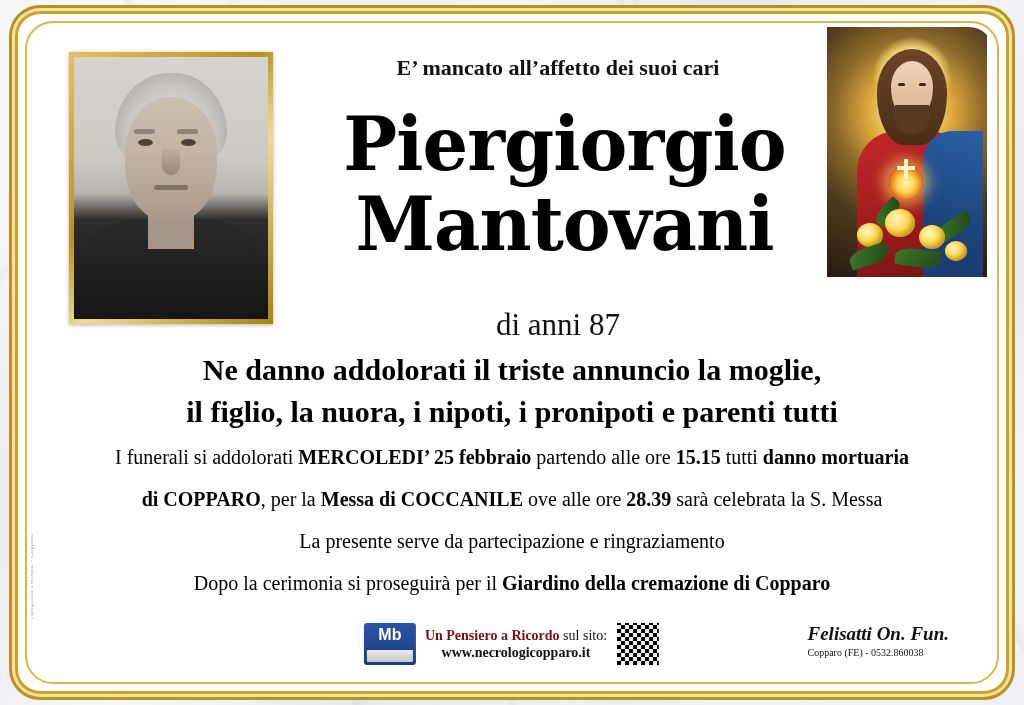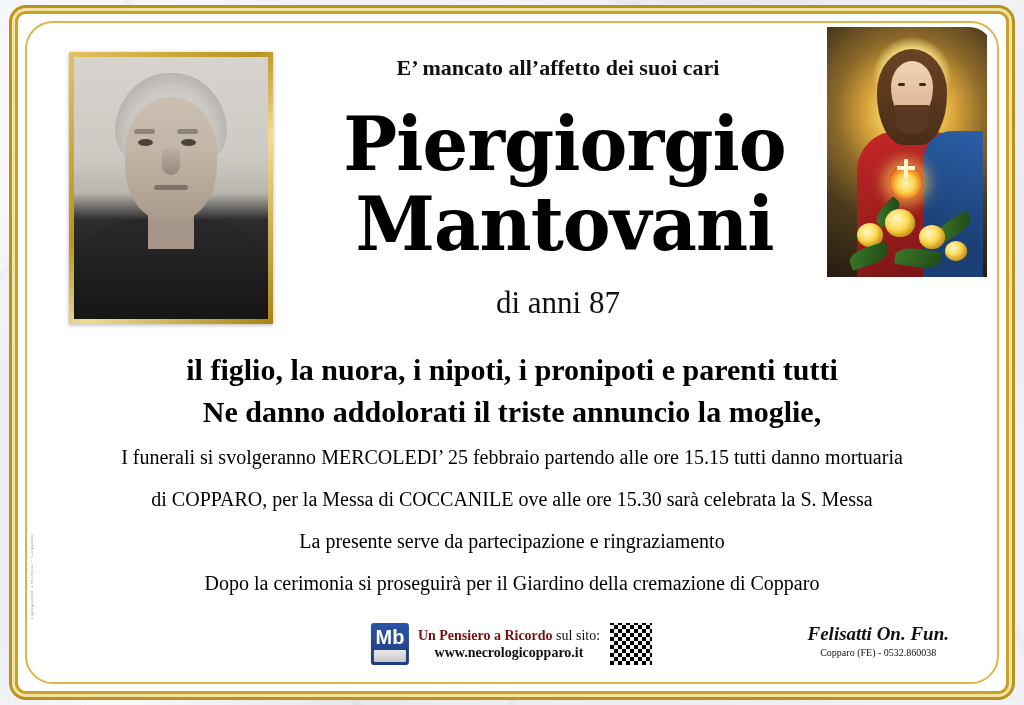--- a/index.html
+++ b/index.html
@@ -38,21 +38,21 @@
     pointer-events: none;
   }
 
   
   .gold-card {
     position: absolute;
     left: 18px;
     top: 14px;
     right: 18px;
     bottom: 14px;
-    border-radius: 8px;
+    border-radius: 22px;
     background: #ffffff;
     box-shadow:
       0 0 0 3px #c9a227,
       0 0 0 6px #f3e2a6,
       0 0 0 9px #b8911f,
       0 2px 10px rgba(0,0,0,0.18);
   }
   .gold-card:before {
     content: "";
     position: absolute;
@@ -277,21 +277,21 @@
     font-weight: bold;
     color: #000;
     font-family: "DejaVu Serif", serif;
     letter-spacing: -1px;
     transform: scaleX(0.97);
   }
   .age {
     position: absolute;
     left: 262px;
     right: 170px;
-    top: 258px;
+    top: 280px;
     text-align: center;
     font-size: 31px;
     color: #111;
   }
   .announce {
     position: absolute;
     left: 40px;
     right: 40px;
     top: 322px;
     text-align: center;
@@ -306,48 +306,48 @@
     right: 40px;
     top: 420px;
     text-align: center;
     color: #000;
   }
   .details .line {
     font-size: 20px;
     line-height: 1.0;
     margin-bottom: 22px;
   }
-  .details .line b { font-weight: normal; }
+  .details .line b { font-weight: bold; }
 
   
   .footer-left {
     position: absolute;
     left: 40px;
     bottom: 22px;
     font-size: 19px;
     font-weight: bold;
     color: #111;
   }
   .footer-center {
     position: absolute;
     left: 50%;
     transform: translateX(-50%);
     bottom: 12px;
     display: flex;
     align-items: center;
     gap: 9px;
   }
   .mb-logo {
-    width: 38px; height: 42px;
+    width: 52px; height: 42px;
     background: linear-gradient(180deg, #2b53a8 0%, #1c3c7e 100%);
     border-radius: 3px;
     position: relative;
     color: #fff;
     font-weight: bold;
-    font-size: 20px;
+    font-size: 16px;
     font-family: "Liberation Sans", sans-serif;
     display: flex;
     align-items: flex-start;
     justify-content: center;
     padding-top: 3px;
     box-sizing: border-box;
   }
   .mb-logo:after {
     content: "";
     position: absolute;
@@ -365,21 +365,20 @@
     background:
       repeating-linear-gradient(90deg, #111 0 4px, #fff 4px 8px),
       repeating-linear-gradient(0deg, #111 0 4px, #fff 4px 8px);
     background-blend-mode: difference;
     border: 1px solid #fff;
   }
   .footer-right {
     position: absolute;
     right: 44px;
     bottom: 20px;
-    text-align: center;
     color: #111;
     margin-top: 28px;
   }
   .footer-right .fr1 { font-size: 19px; font-style: italic; font-weight: bold; }
   .footer-right .fr2 { font-size: 10px; margin-top: 2px; }
 
   .side-credit {
     position: absolute;
     left: 3px;
     bottom: 58px;
@@ -439,30 +438,30 @@
         </div>
       </div>
 
       <div class="lead">E’ mancato all’affetto dei suoi cari</div>
 
       <div class="name">Piergiorgio Mantovani</div>
 
       <div class="age">di anni 87</div>
 
       <div class="announce">
+        <div>Ne danno addolorati il triste annuncio la moglie,</div>
         <div>il figlio, la nuora, i nipoti, i pronipoti e parenti tutti</div>
-        <div>Ne danno addolorati il triste annuncio la moglie,</div>
       </div>
 
       <div class="details">
         <div class="line">
-          <span>I funerali si svolgeranno </span><b>MERCOLEDI’ 25 febbraio</b><span> partendo alle ore </span><b>15.15</b><span> tutti </span><b>danno mortuaria</b>
+          <span>I funerali si addolorati </span><b>MERCOLEDI’ 25 febbraio</b><span> partendo alle ore </span><b>15.15</b><span> tutti </span><b>danno mortuaria</b>
         </div>
         <div class="line">
-          <b>di COPPARO</b><span>, per la </span><b>Messa di COCCANILE</b><span> ove alle ore </span><b>15.30</b><span> sarà celebrata la S. Messa</span>
+          <b>di COPPARO</b><span>, per la </span><b>Messa di COCCANILE</b><span> ove alle ore </span><b>28.39</b><span> sarà celebrata la S. Messa</span>
         </div>
         <div class="line">La presente serve da partecipazione e ringraziamento</div>
         <div class="line">
           <span>Dopo la cerimonia si proseguirà per il </span><b>Giardino della cremazione di Copparo</b>
         </div>
       </div>
 
 
       <div class="footer-center">
         <div class="mb-logo">Mb</div>

